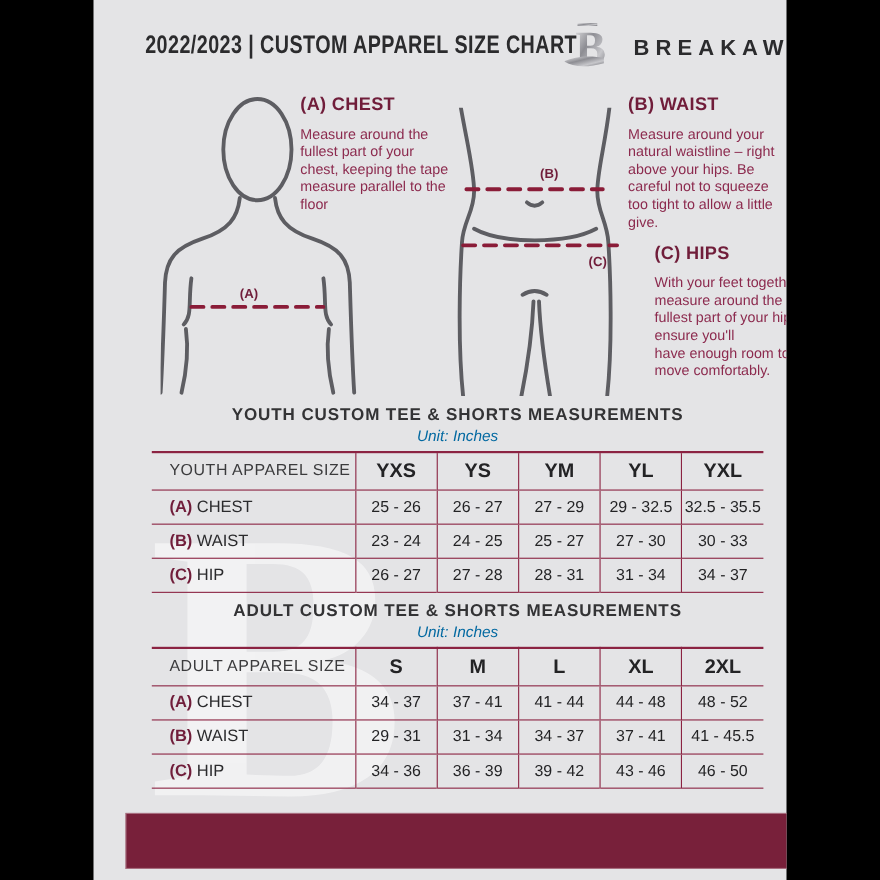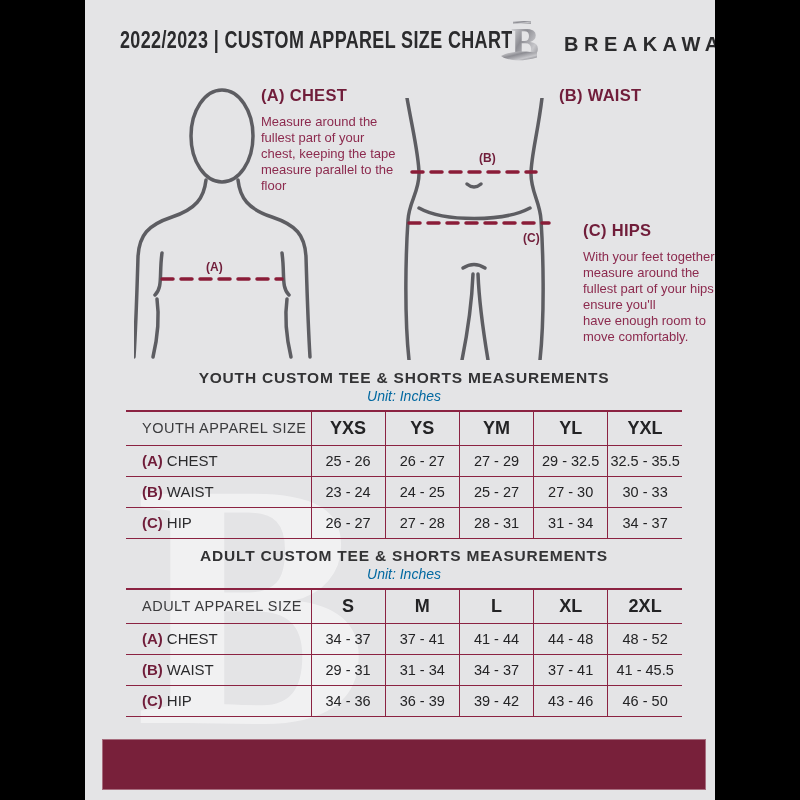--- a/index.html
+++ b/index.html
@@ -14,21 +14,21 @@
   }
   *{margin:0;padding:0;box-sizing:border-box;}
   body{background:#000;font-family:"Liberation Sans",sans-serif;}
   .page{position:relative;width:800px;height:800px;background:#000;overflow:hidden;}
   .content{position:absolute;left:85px;top:0;width:630px;height:800px;background:var(--bg);overflow:hidden;}
 
   
   .watermark{position:absolute;left:50px;top:430px;font-family:"Liberation Serif",serif;
     font-weight:bold;font-size:350px;line-height:1;color:#ffffff;opacity:.5;z-index:0;}
 
-  .layer{position:absolute;left:4px;top:0;width:630px;height:800px;z-index:1;}
+  .layer{position:absolute;left:16px;top:0;width:630px;height:800px;z-index:1;}
 
   
   .hdr-title{position:absolute;left:31px;top:27px;white-space:nowrap;}
   .hdr-title .condensed{display:inline-block;transform:scaleX(.78);transform-origin:left center;
     font-weight:bold;font-size:23px;letter-spacing:.5px;color:var(--ink);}
   .logo{position:absolute;left:410px;top:17px;}
   .brand{position:absolute;left:475px;top:33px;font-weight:bold;font-size:20px;
     letter-spacing:5.5px;color:var(--ink);}
 
   
@@ -130,20 +130,21 @@
         <line class="dash" x1="10" y1="125" x2="150" y2="125"></line>
         <text x="124" y="144">(C)</text>
       </svg>
 
       <div class="instr instr-a">
         <h3>(A) CHEST</h3>
         <p>Measure around the fullest part of your chest, keeping the tape measure parallel to the floor</p>
       </div>
       <div class="instr instr-b">
         <h3>(B) WAIST</h3>
+        <p>Measure around your natural waistline – right above your hips. Be careful not to squeeze too tight to allow a little give.</p>
       </div>
       <div class="instr instr-c">
         <h3>(C) HIPS</h3>
         <p>With your feet together, measure around the fullest part of your hips to ensure you'll
 have enough room to move comfortably.</p>
       </div>
 
       <div class="sec-title" style="top:369px;">YOUTH CUSTOM TEE &amp; SHORTS MEASUREMENTS</div>
       <div class="sec-unit" style="top:388px;">Unit: Inches</div>
 

